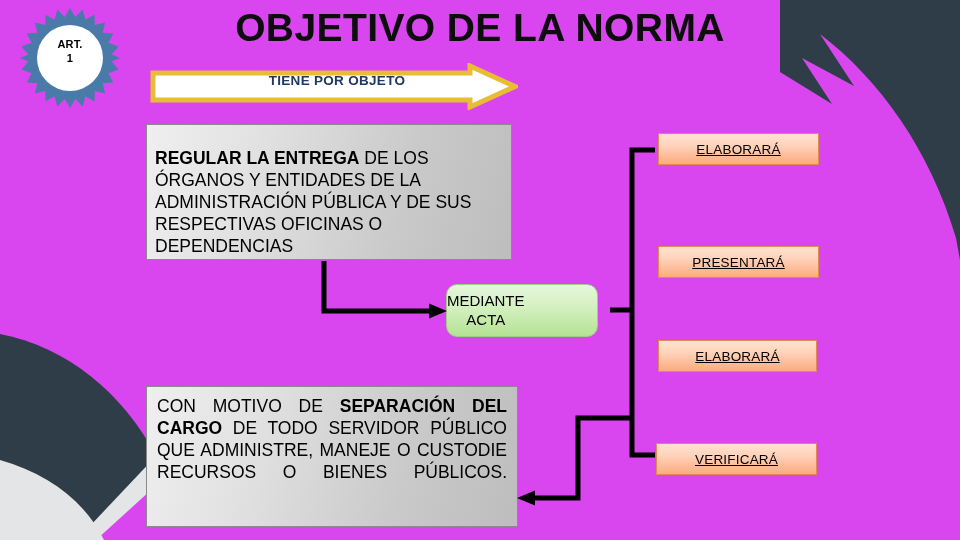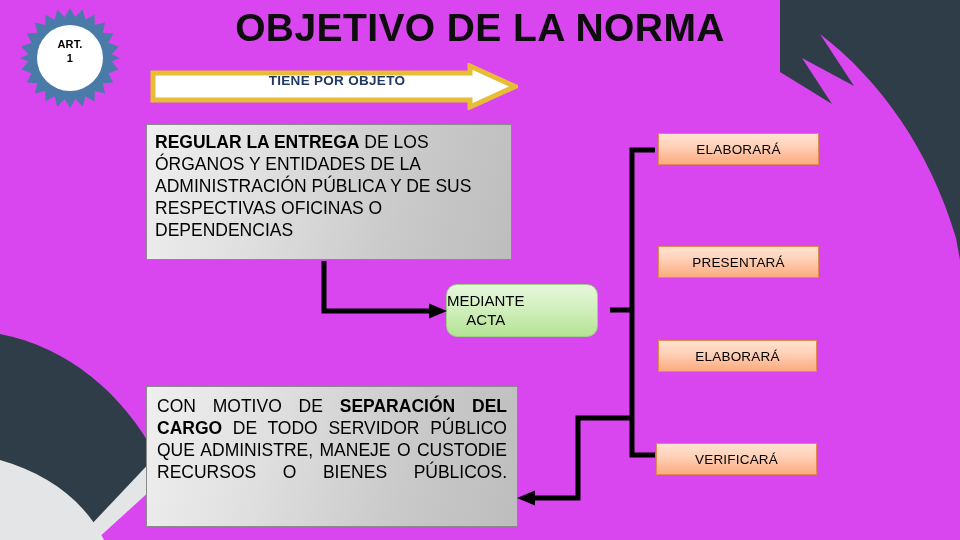--- a/index.html
+++ b/index.html
@@ -78,21 +78,21 @@
     background: linear-gradient(105deg, #efefef 0%, #e2e2e2 28%, #c9c9c9 70%, #bdbdbd 100%);
     border: 1px solid #8a8a8a;
     box-sizing: border-box;
     color: #000000;
     font-size: 17.5px;
     line-height: 1.26;
   }
   #box-objeto {
     left: 146px; top: 124px;
     width: 366px; height: 136px;
-    padding: 6px 8px 4px 8px;
+    padding: 22px 8px 4px 8px;
   }
   #box-separacion {
     left: 146px; top: 386px;
     width: 372px; height: 141px;
     padding: 8px 10px 12px 10px;
     text-align: justify;
   }
   .bold { font-weight: bold; }
   .just { text-align: justify; text-align-last: justify; }
 
@@ -119,20 +119,21 @@
     position: absolute;
     box-sizing: border-box;
     border: 1px solid #e08a52;
     background: linear-gradient(180deg, #ffe2d0 0%, #ffd3bb 38%, #fbab7e 100%);
     display: flex;
     align-items: center;
     justify-content: center;
     font-size: 13.5px;
     color: #000000;
     letter-spacing: .2px;
+    text-decoration: underline;
   }
   #ob-elaborara  { left: 658px; top: 133px; width: 161px; height: 32px; }
   #ob-presentara { left: 658px; top: 246px; width: 161px; height: 32px; text-align: center; }
   #ob-suscribira { left: 658px; top: 340px; width: 159px; height: 32px; }
   #ob-verificara { left: 656px; top: 443px; width: 161px; height: 32px; }
 
   
   #connectors {
     position: absolute;
     left: 0; top: 0;

